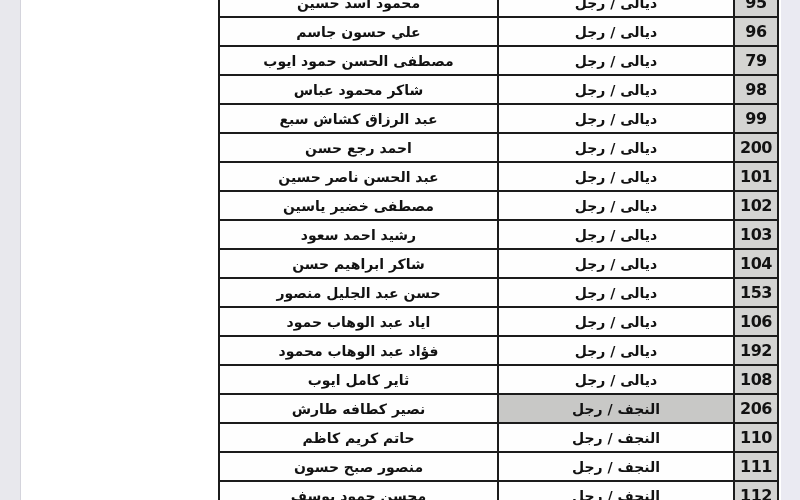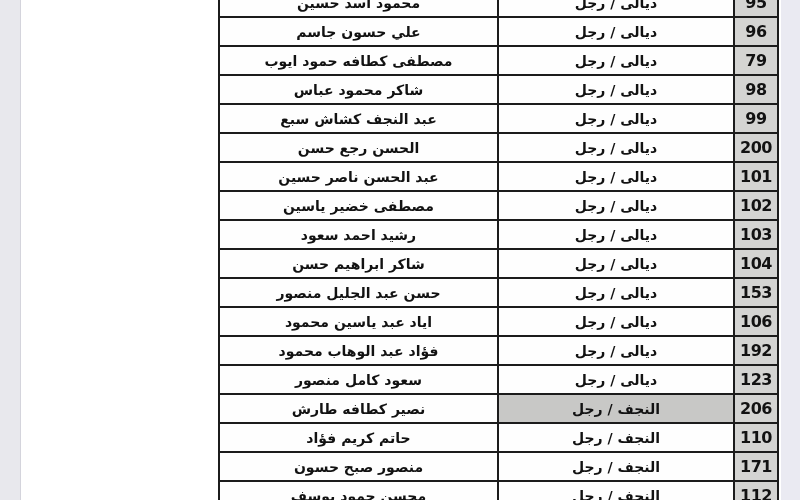--- a/index.html
+++ b/index.html
@@ -104,21 +104,21 @@
   </tr>
 
   <tr>
     <td class="num-cell">
       <span>79</span>
     </td>
     <td class="region-cell">
       <span>ديالى / رجل</span>
     </td>
     <td class="name-cell">
-      <span>مصطفى كطافه حمود ايوب</span>
+      <span>مصطفى الحسن حمود ايوب</span>
     </td>
   </tr>
 
   <tr>
     <td class="num-cell">
       <span>98</span>
     </td>
     <td class="region-cell">
       <span>ديالى / رجل</span>
     </td>
@@ -128,33 +128,33 @@
   </tr>
 
   <tr>
     <td class="num-cell">
       <span>99</span>
     </td>
     <td class="region-cell">
       <span>ديالى / رجل</span>
     </td>
     <td class="name-cell">
-      <span>عبد النجف كشاش سبع</span>
+      <span>عبد الرزاق كشاش سبع</span>
     </td>
   </tr>
 
   <tr>
     <td class="num-cell">
       <span>200</span>
     </td>
     <td class="region-cell">
       <span>ديالى / رجل</span>
     </td>
     <td class="name-cell">
-      <span>الحسن رجع حسن</span>
+      <span>احمد رجع حسن</span>
     </td>
   </tr>
 
   <tr>
     <td class="num-cell">
       <span>101</span>
     </td>
     <td class="region-cell">
       <span>ديالى / رجل</span>
     </td>
@@ -212,45 +212,45 @@
   </tr>
 
   <tr>
     <td class="num-cell">
       <span>106</span>
     </td>
     <td class="region-cell">
       <span>ديالى / رجل</span>
     </td>
     <td class="name-cell">
-      <span>اياد عبد ياسين محمود</span>
+      <span>اياد عبد الوهاب حمود</span>
     </td>
   </tr>
 
   <tr>
     <td class="num-cell">
       <span>192</span>
     </td>
     <td class="region-cell">
       <span>ديالى / رجل</span>
     </td>
     <td class="name-cell">
       <span>فؤاد عبد الوهاب محمود</span>
     </td>
   </tr>
 
   <tr>
     <td class="num-cell">
-      <span>123</span>
-    </td>
-    <td class="region-cell">
-      <span>ديالى / رجل</span>
-    </td>
-    <td class="name-cell">
-      <span>سعود كامل منصور</span>
+      <span>108</span>
+    </td>
+    <td class="region-cell">
+      <span>ديالى / رجل</span>
+    </td>
+    <td class="name-cell">
+      <span>ثاير كامل ايوب</span>
     </td>
   </tr>
 
   <tr class="highlighted">
     <td class="num-cell">
       <span>206</span>
     </td>
     <td class="region-cell">
       <span>النجف / رجل</span>
     </td>
@@ -260,27 +260,27 @@
   </tr>
 
   <tr>
     <td class="num-cell">
       <span>110</span>
     </td>
     <td class="region-cell">
       <span>النجف / رجل</span>
     </td>
     <td class="name-cell">
-      <span>حاتم كريم فؤاد</span>
-    </td>
-  </tr>
-
-  <tr>
-    <td class="num-cell">
-      <span>171</span>
+      <span>حاتم كريم كاظم</span>
+    </td>
+  </tr>
+
+  <tr>
+    <td class="num-cell">
+      <span>111</span>
     </td>
     <td class="region-cell">
       <span>النجف / رجل</span>
     </td>
     <td class="name-cell">
       <span>منصور صبح حسون</span>
     </td>
   </tr>
 
   <tr>

